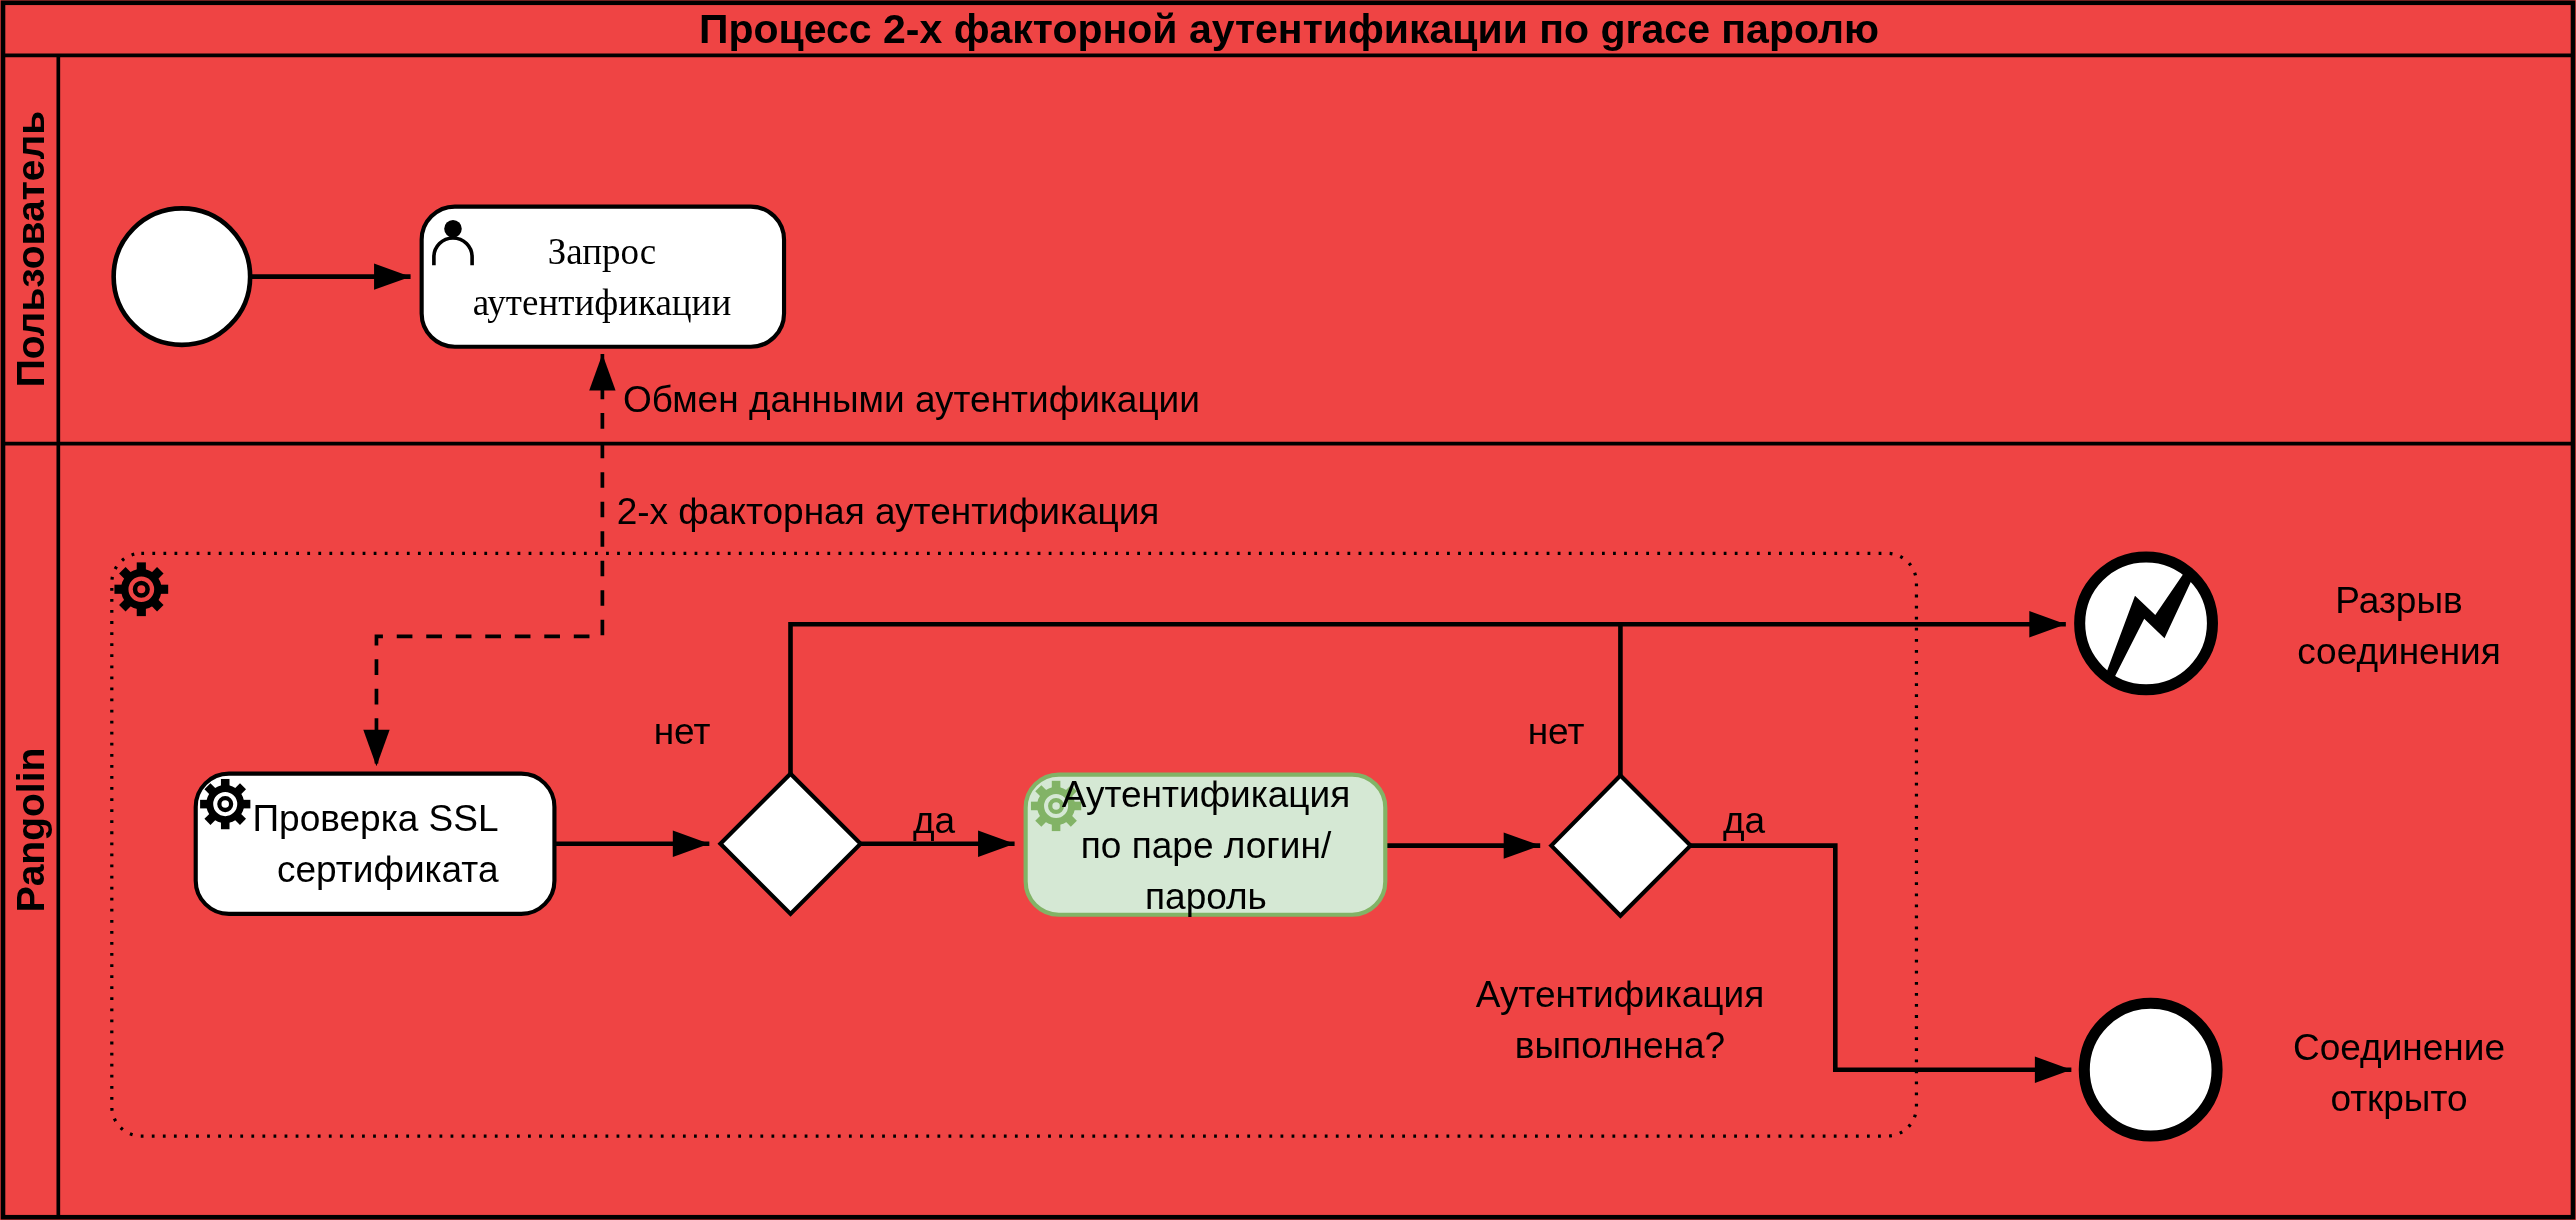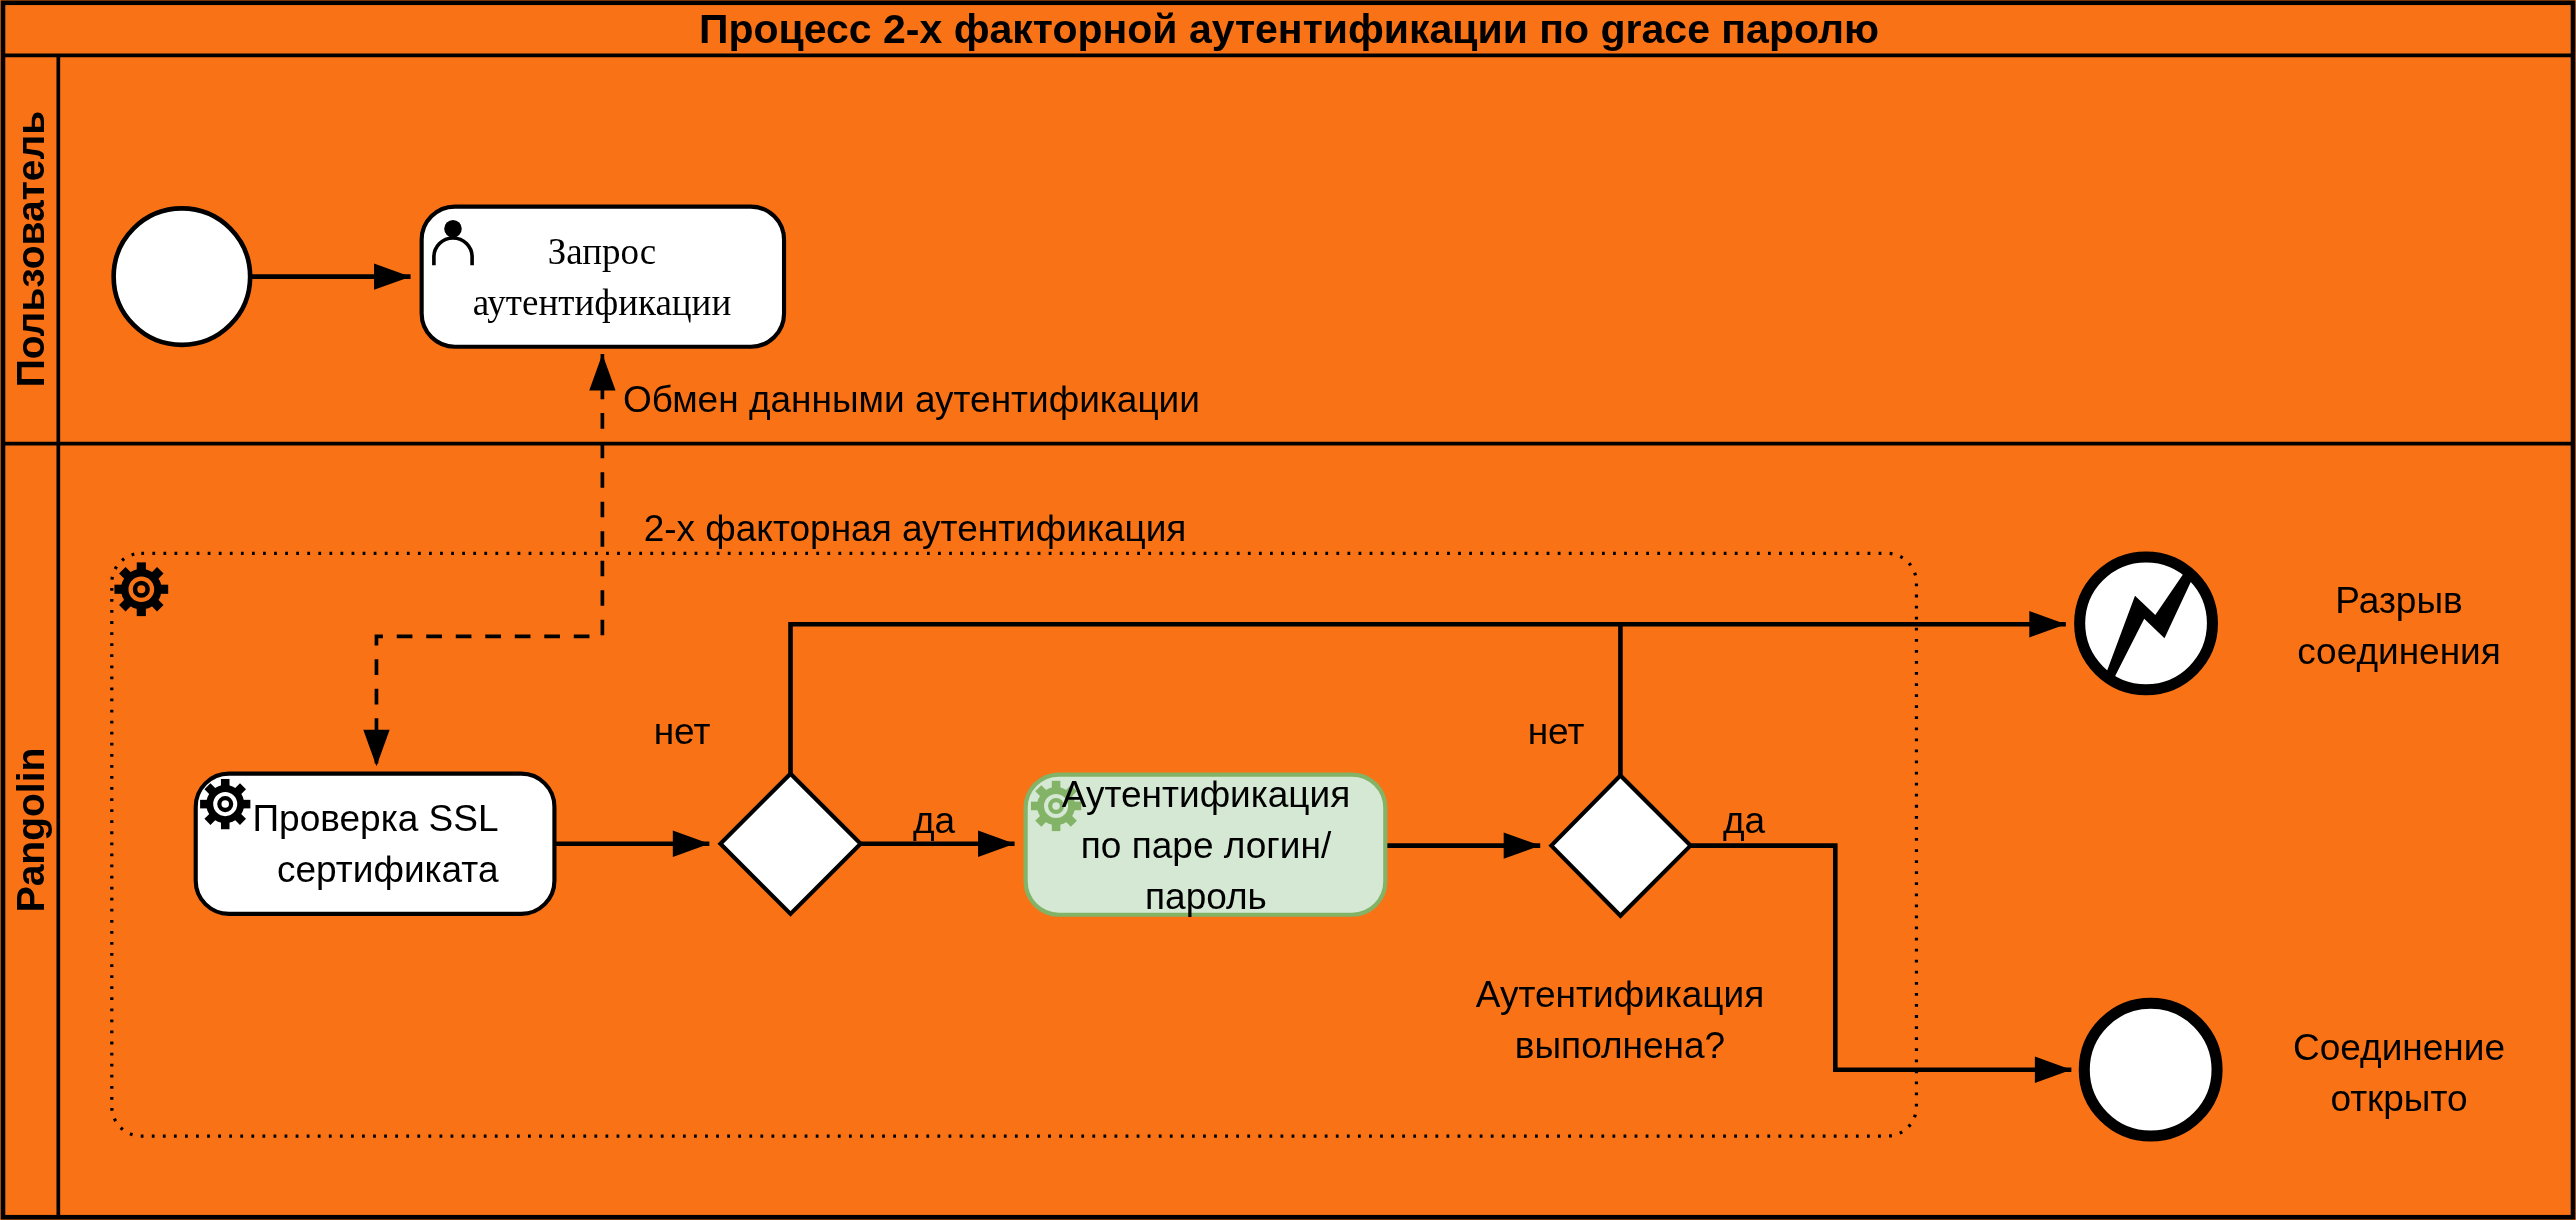--- a/index.html
+++ b/index.html
@@ -1,19 +1,19 @@
 <!DOCTYPE html>
 <html style="font-size:14.8px"><head>
 <meta charset="utf-8">
 <style>
   html,body{margin:0;padding:0;background:#fff;}
   .canvas{
     position:relative;
     width:2576px;height:1220px;
-    background:#f97316;
+    background:#ef4444;
     font-family:"Liberation Sans", sans-serif;
     color:#000;
     overflow:hidden;
   }
   .layer{position:absolute;left:0;top:0;}
   .lbl{
     position:absolute;
     transform:translate(-50%,-50%);
     text-align:center;
     white-space:pre-line;
@@ -119,21 +119,21 @@
   <div class="lbl title" style="left:1289px;top:29px;">Процесс 2-х факторной аутентификации по grace паролю</div>
 
   <div class="lbl lane-label" style="left:30px;top:249px;font-size:39px;">Пользователь</div>
   <div class="lbl lane-label" style="left:30px;top:830px;font-size:39px;">Pangolin</div>
 
   <div class="task-label" style="left:421px;top:207px;width:362px;height:140px;font-family:Liberation Serif, serif;">Запрос
 аутентификации</div>
 
   <div class="lbl nowrap left-align" style="left:623px;top:399px;">Обмен данными аутентификации</div>
 
-  <div class="lbl nowrap" style="left:888px;top:528px;margin-left:27px;">2-х факторная аутентификация</div>
+  <div class="lbl nowrap" style="left:888px;top:511px;">2-х факторная аутентификация</div>
 
   <div class="task-label" style="left:196px;top:774px;width:359px;height:140px;text-align:right;">Проверка SSL
 сертификата</div>
 
   <div class="lbl" style="left:682px;top:731px;">нет</div>
   <div class="lbl" style="left:934px;top:820px;">да</div>
 
   <div class="task-label" style="left:1026px;top:775px;width:360px;height:140px;">Аутентификация
 по паре логин/пароль</div>
 

